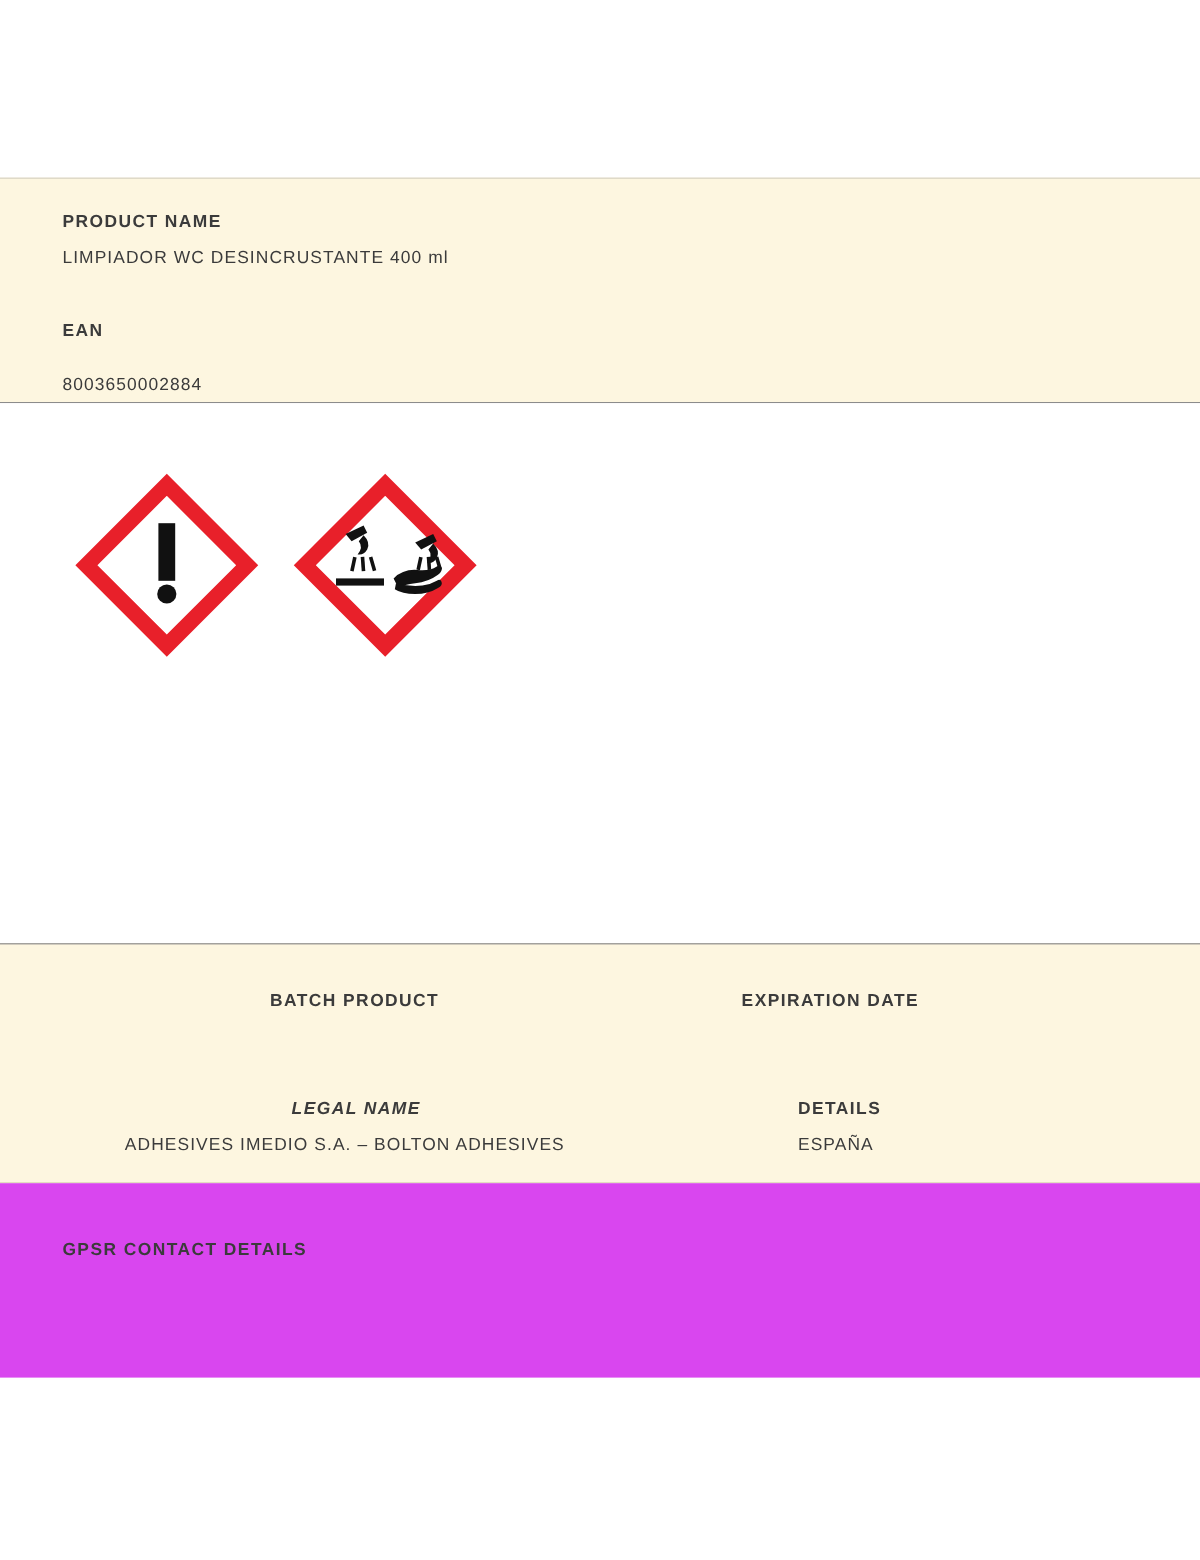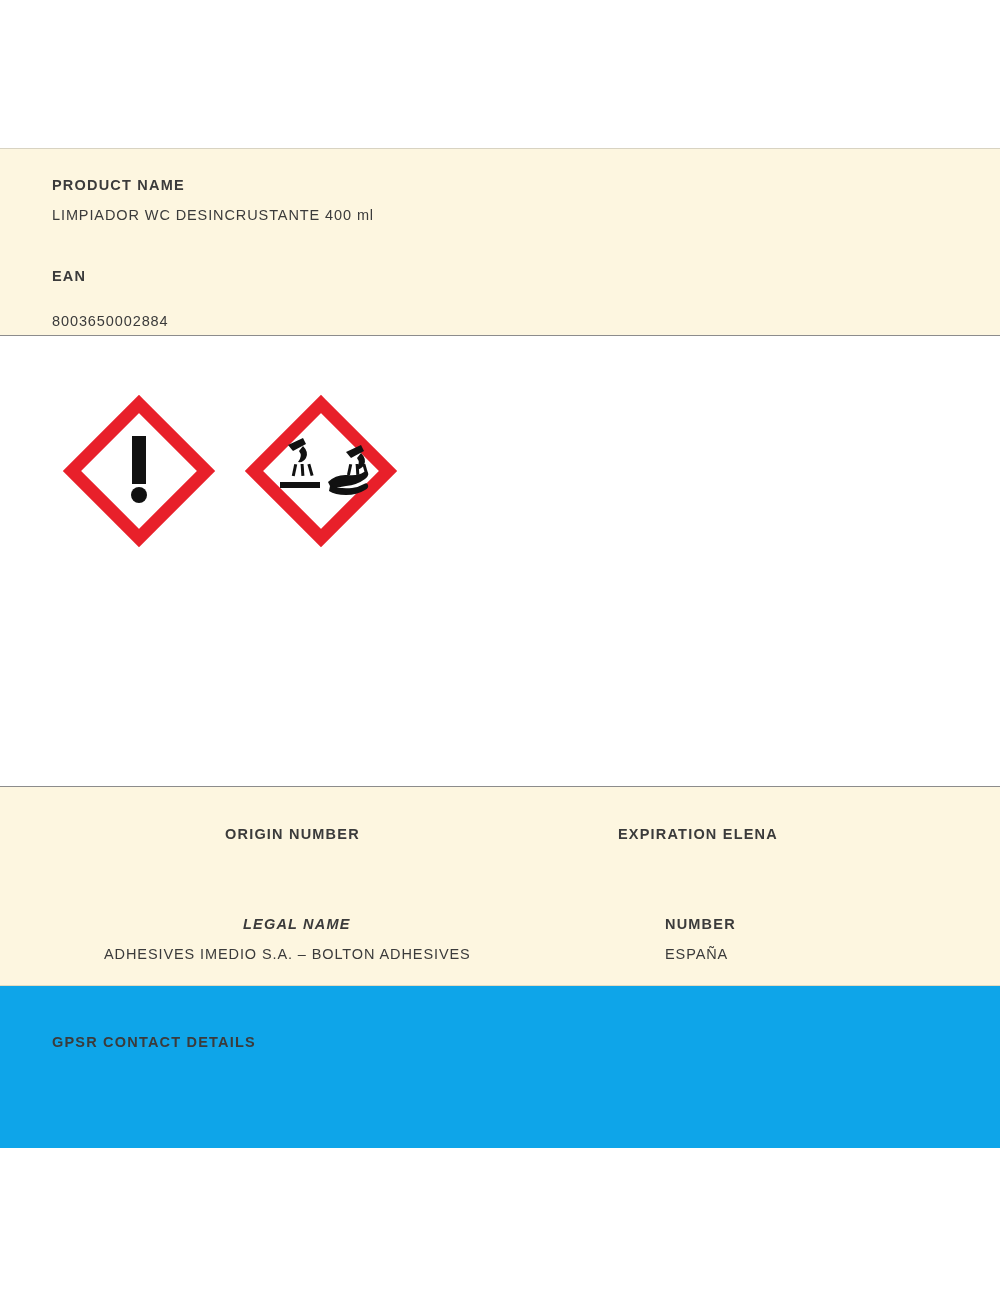--- a/index.html
+++ b/index.html
@@ -117,21 +117,21 @@
   #origin-label { left: 665px; top: 129px; }
   #origin-value { left: 665px; top: 159px; text-align: center; }
 
   
   .band-gpsr {
     position: absolute;
     left: 0;
     top: 986px;
     width: 1000px;
     height: 162px;
-    background: #0ea5e9;
+    background: #d946ef;
     box-sizing: border-box;
   }
   #gpsr-label {
     position: absolute;
     left: 52px;
     top: 48px;
     font-size: 14.5px;
     font-weight: bold;
     letter-spacing: 1.2px;
     color: #3b3b3b;
@@ -198,30 +198,30 @@
             <rect x="112" y="70" width="3" height="11" transform="rotate(-4 113 76)"></rect>
             <rect x="120" y="70" width="3" height="11" transform="rotate(-16 121 76)"></rect>
           </g>
         </svg>
       </div>
 
     </div>
   </div>
 
   <div class="band-mid">
-    <div class="mid-cell mid-label" id="batch-label">ORIGIN NUMBER</div>
+    <div class="mid-cell mid-label" id="batch-label">BATCH PRODUCT</div>
     <div class="mid-cell mid-value" id="batch-value"></div>
 
-    <div class="mid-cell mid-label" id="expiration-label">EXPIRATION ELENA</div>
+    <div class="mid-cell mid-label" id="expiration-label">EXPIRATION DATE</div>
     <div class="mid-cell mid-value" id="expiration-value"></div>
 
     <div class="mid-cell mid-label" id="legal-label">LEGAL NAME</div>
     <div class="mid-cell mid-value" id="legal-value">ADHESIVES IMEDIO S.A. – BOLTON ADHESIVES</div>
 
-    <div class="mid-cell mid-label" id="origin-label">NUMBER</div>
+    <div class="mid-cell mid-label" id="origin-label">DETAILS</div>
     <div class="mid-cell mid-value" id="origin-value">ESPAÑA</div>
   </div>
 
   <div class="band-gpsr">
     <div id="gpsr-label">GPSR CONTACT DETAILS</div>
   </div>
 
 </div>
 
 </body></html>

